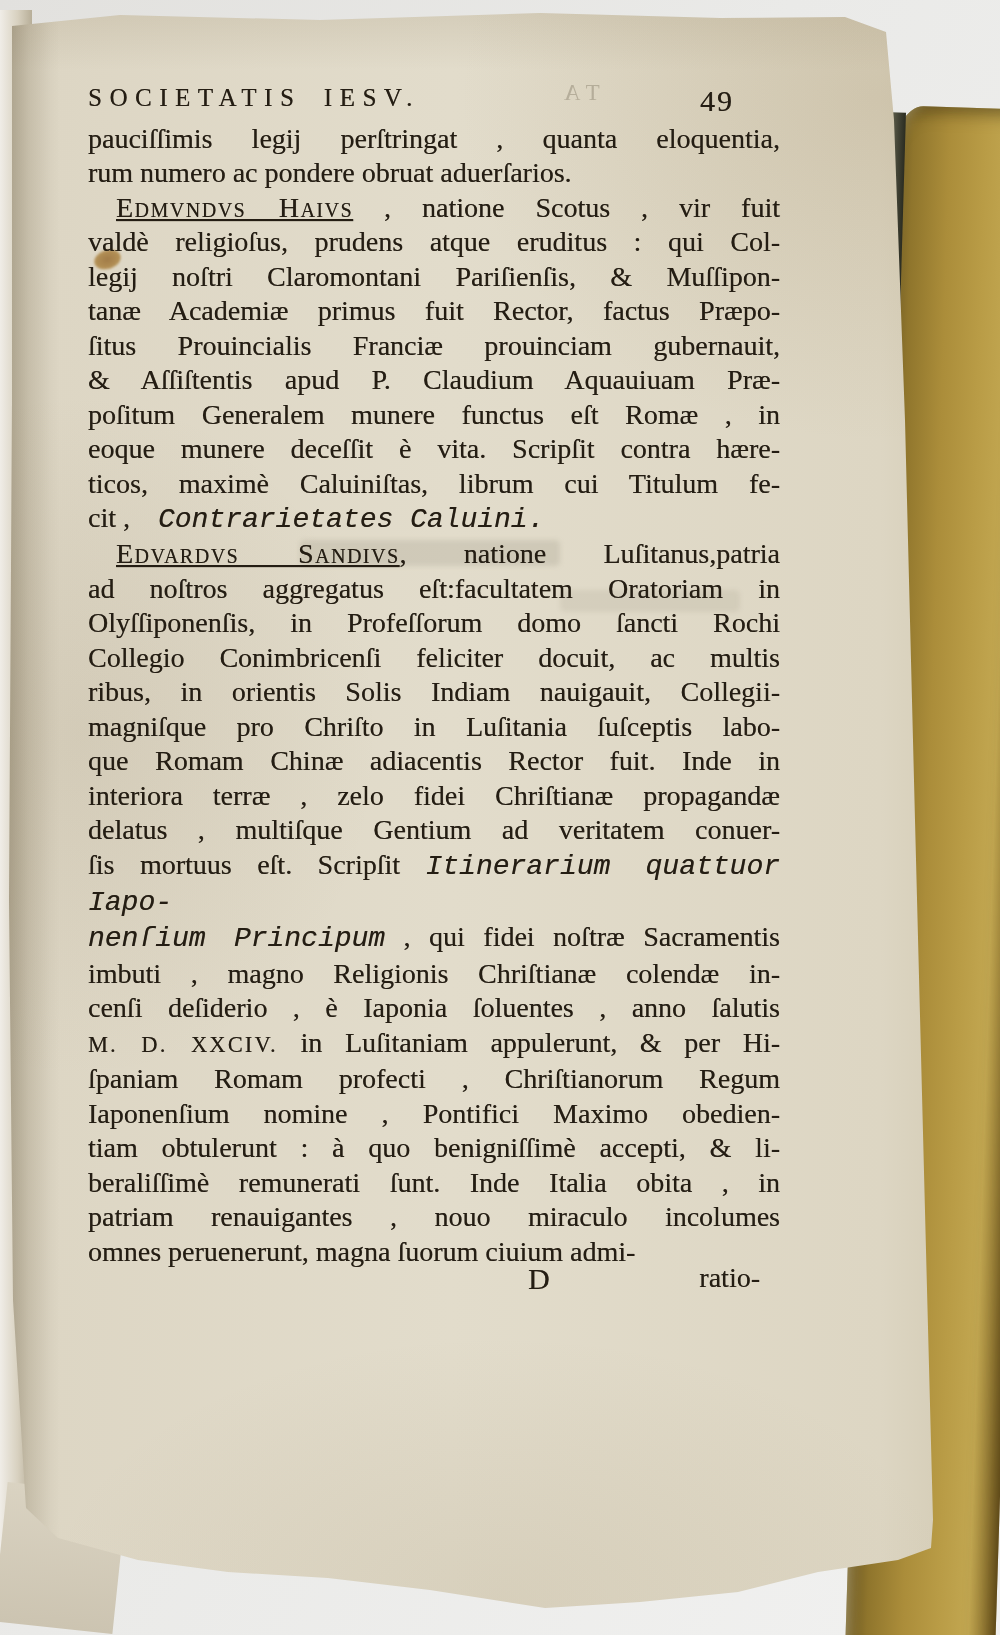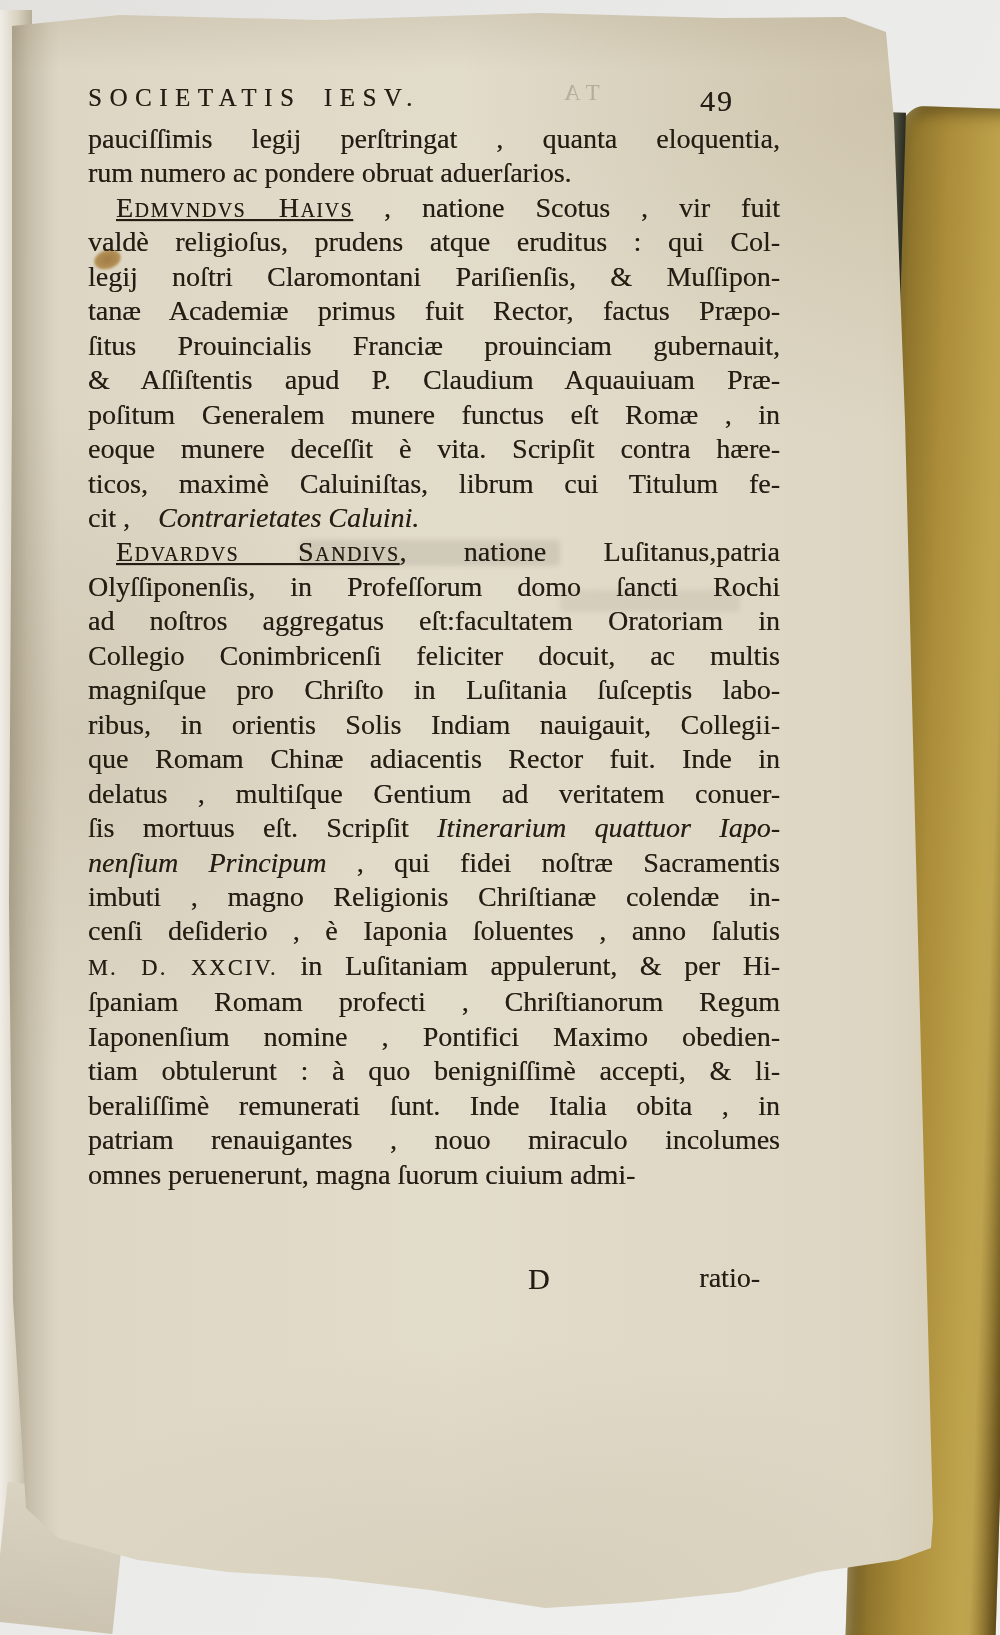--- a/index.html
+++ b/index.html
@@ -64,21 +64,21 @@
   .page-num{position:absolute;right:46px;top:0;font-size:30px;letter-spacing:2px;
     text-shadow:.3px .3px .4px rgba(30,24,15,.65);}
   .ghost-text{position:absolute;right:180px;top:-4px;font-size:23px;letter-spacing:.3em;
     color:rgba(108,100,80,.35);transform:scaleX(-1);filter:blur(.7px);}
 
   .text-block{position:absolute;left:88px;top:122px;width:692px;font-size:28px;}
   .line{line-height:34.45px;text-align:justify;text-align-last:justify;white-space:normal;
     text-shadow:.25px .25px .35px rgba(30,24,15,.6);}
   .line.last{text-align-last:left;}
   .line.indent{text-indent:28px;}
-  .seg-i{font-style:italic;}
+  .seg-i{font-style:italic;font-family:Liberation Mono, monospace;}
   .seg-sc{font-variant:small-caps;letter-spacing:1.5px;text-decoration:underline;}
   .seg-spc{font-size:.80em;letter-spacing:2.2px;}
 
   .sig-line{position:absolute;left:88px;top:1262px;width:692px;height:36px;font-size:30px;
     text-shadow:.25px .25px .35px rgba(30,24,15,.6);}
   .sig{position:absolute;left:440px;top:0;}
   .catch{position:absolute;right:20px;top:0;font-size:28px;margin-left:35px;}
 </style>
 </head>
 <body>
@@ -111,26 +111,27 @@
         <div class="line"><span class="seg-n">valdè religioſus, prudens atque eruditus : qui Col-</span></div>
         <div class="line"><span class="seg-n">legij noſtri Claromontani Pariſienſis, &amp; Muſſipon-</span></div>
         <div class="line"><span class="seg-n">tanæ Academiæ primus fuit Rector, factus Præpo-</span></div>
         <div class="line"><span class="seg-n">ſitus Prouincialis Franciæ prouinciam gubernauit,</span></div>
         <div class="line"><span class="seg-n">&amp; Aſſiſtentis apud P. Claudium Aquauiuam Præ-</span></div>
         <div class="line"><span class="seg-n">poſitum Generalem munere functus eſt Romæ , in</span></div>
         <div class="line"><span class="seg-n">eoque munere deceſſit è vita. Scripſit contra hære-</span></div>
         <div class="line"><span class="seg-n">ticos, maximè Caluiniſtas, librum cui Titulum fe-</span></div>
         <div class="line last"><span class="seg-n">cit ,&nbsp;&nbsp;&nbsp;&nbsp;</span><span class="seg-i">Contrarietates Caluini.</span></div>
         <div class="line indent"><span class="seg-sc">Edvardvs Sandivs</span><span class="seg-n">, natione Luſitanus,patria</span></div>
+        <div class="line"><span class="seg-n">ad noſtros aggregatus eſt:facultatem Oratoriam in</span></div>
         <div class="line"><span class="seg-n">Olyſſiponenſis, in Profeſſorum domo ſancti Rochi</span></div>
-        <div class="line"><span class="seg-n">ad noſtros aggregatus eſt:facultatem Oratoriam in</span></div>
         <div class="line"><span class="seg-n">Collegio Conimbricenſi feliciter docuit, ac multis</span></div>
+        <div class="line"><span class="seg-n">ribus, in orientis Solis Indiam nauigauit, Collegii-</span></div>
         <div class="line"><span class="seg-n">magniſque pro Chriſto in Luſitania ſuſceptis labo-</span></div>
-        <div class="line"><span class="seg-n">ribus, in orientis Solis Indiam nauigauit, Collegii-</span></div>
         <div class="line"><span class="seg-n">que Romam Chinæ adiacentis Rector fuit. Inde in</span></div>
+        <div class="line"><span class="seg-n">interiora terræ , zelo fidei Chriſtianæ propagandæ</span></div>
         <div class="line"><span class="seg-n">delatus , multiſque Gentium ad veritatem conuer-</span></div>
         <div class="line"><span class="seg-n">ſis mortuus eſt. Scripſit </span><span class="seg-i">Itinerarium quattuor Iapo-</span></div>
         <div class="line"><span class="seg-i">nenſium Principum</span><span class="seg-n"> , qui fidei noſtræ Sacramentis</span></div>
         <div class="line"><span class="seg-n">imbuti , magno Religionis Chriſtianæ colendæ in-</span></div>
         <div class="line"><span class="seg-n">cenſi deſiderio , è Iaponia ſoluentes , anno ſalutis</span></div>
         <div class="line"><span class="seg-spc">M. D. XXCIV.</span><span class="seg-n"> in Luſitaniam appulerunt, &amp; per Hi-</span></div>
         <div class="line"><span class="seg-n">ſpaniam Romam profecti , Chriſtianorum Regum</span></div>
         <div class="line"><span class="seg-n">Iaponenſium nomine , Pontifici Maximo obedien-</span></div>
         <div class="line"><span class="seg-n">tiam obtulerunt : à quo benigniſſimè accepti, &amp; li-</span></div>
         <div class="line"><span class="seg-n">beraliſſimè remunerati ſunt. Inde Italia obita , in</span></div>

